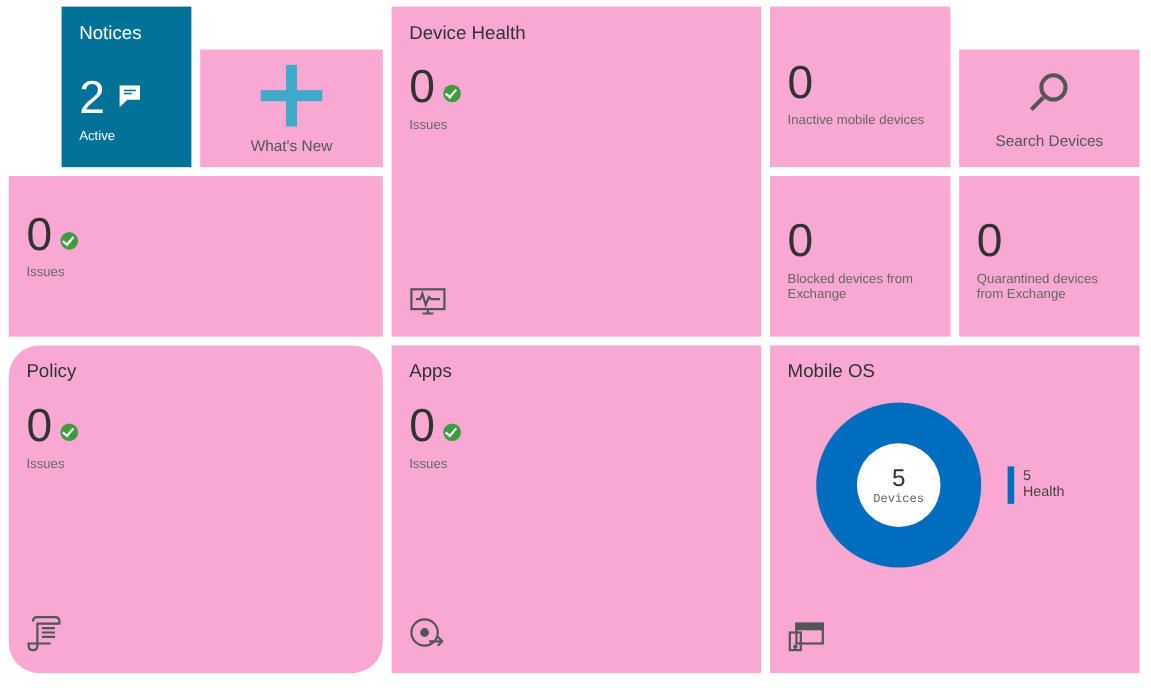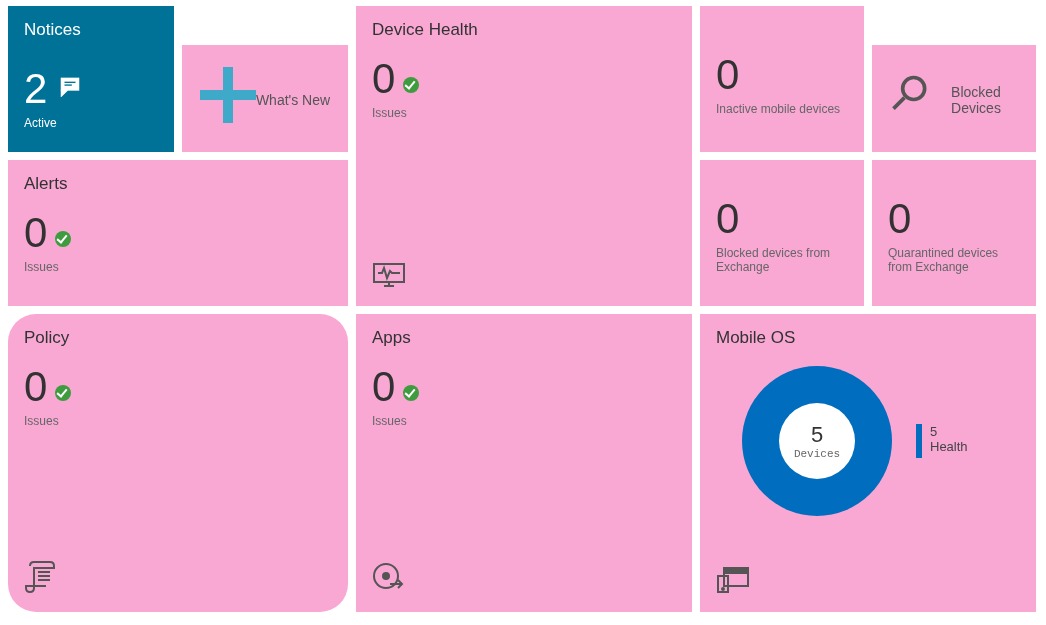--- a/index.html
+++ b/index.html
@@ -16,21 +16,21 @@
     grid-template-columns: 166px 166px 336px 164px 164px;
     grid-template-rows: 146px 146px 298px;
     gap: 8px;
   }
   .tile {
     background: #f9a8d4;
     position: relative;
     padding: 14px 16px 12px 16px;
     color: #323232;
   }
-  .tile.accent { background: #007297; color: #ffffff; }
+  .tile.accent { background: #007297; color: #ffffff; margin-left: 48px; }
   .tile-title { font-size: 17px; font-weight: 400; margin-bottom: 6px; }
   .big-num-row { display: flex; align-items: baseline; gap: 6px; margin-top: 18px;}
   .big-num { font-size: 42px; font-weight: 300; line-height: 1; }
   .sub-label { font-size: 12px; color: #666; margin-top: 6px; }
   .tile.accent .sub-label { color: #ffffff; }
   .check-badge {
     width: 16px; height: 16px; border-radius: 50%;
     background: #3e9b3e; position: relative;
     display: inline-block; margin-left: 2px;
   }
@@ -38,21 +38,21 @@
     content: ""; position: absolute;
     left: 4px; top: 2px; width: 4px; height: 8px;
     border: solid #fff; border-width: 0 2px 2px 0;
     transform: rotate(40deg);
   }
   .chat-icon {
     width: 22px; height: 18px; display: inline-block;
     position: relative; margin-left: 6px; top: -6px;
   }
   .chat-icon svg { width: 22px; height: 22px; }
-  .center-tile { display: flex; flex-direction: row; align-items: center; justify-content: center; text-align: center; margin-top: 39px; }
+  .center-tile { display: flex; flex-direction: column; align-items: center; justify-content: center; text-align: center; margin-top: 39px; }
   .plus {
     width: 56px; height: 56px; position: relative; margin-bottom: 10px;
   }
   .plus::before, .plus::after {
     content: ""; position: absolute; background: #3fa9c9;
   }
   .plus::before { left: 23px; top: 0; width: 10px; height: 56px; }
   .plus::after  { left: 0; top: 23px; width: 56px; height: 10px; }
   .center-label { font-size: 14px; color: #555; }
 
@@ -126,25 +126,24 @@
     <div class="sub-label">Inactive mobile devices</div>
   </div>
 
   <div class="tile center-tile" style="grid-column:5;grid-row:1;">
     <div class="search-ic" style="margin-bottom:8px;">
       <svg viewBox="0 0 48 48" fill="none" stroke="#555" stroke-width="4">
         <circle cx="28" cy="18" r="12"></circle>
         <line x1="18" y1="28" x2="6" y2="40"></line>
       </svg>
     </div>
-    <div class="center-label">Blocked Devices</div>
+    <div class="center-label">Search Devices</div>
   </div>
 
   <div class="tile" style="grid-column:1 / span 2;grid-row:2;">
-    <div class="tile-title">Alerts</div>
     <div class="big-num-row">
       <span class="big-num">0</span>
       <span class="check-badge"></span>
     </div>
     <div class="sub-label">Issues</div>
   </div>
 
   <div class="tile" style="grid-column:4;grid-row:2;">
     <div style="height:24px"></div>
     <div class="big-num">0</div>

